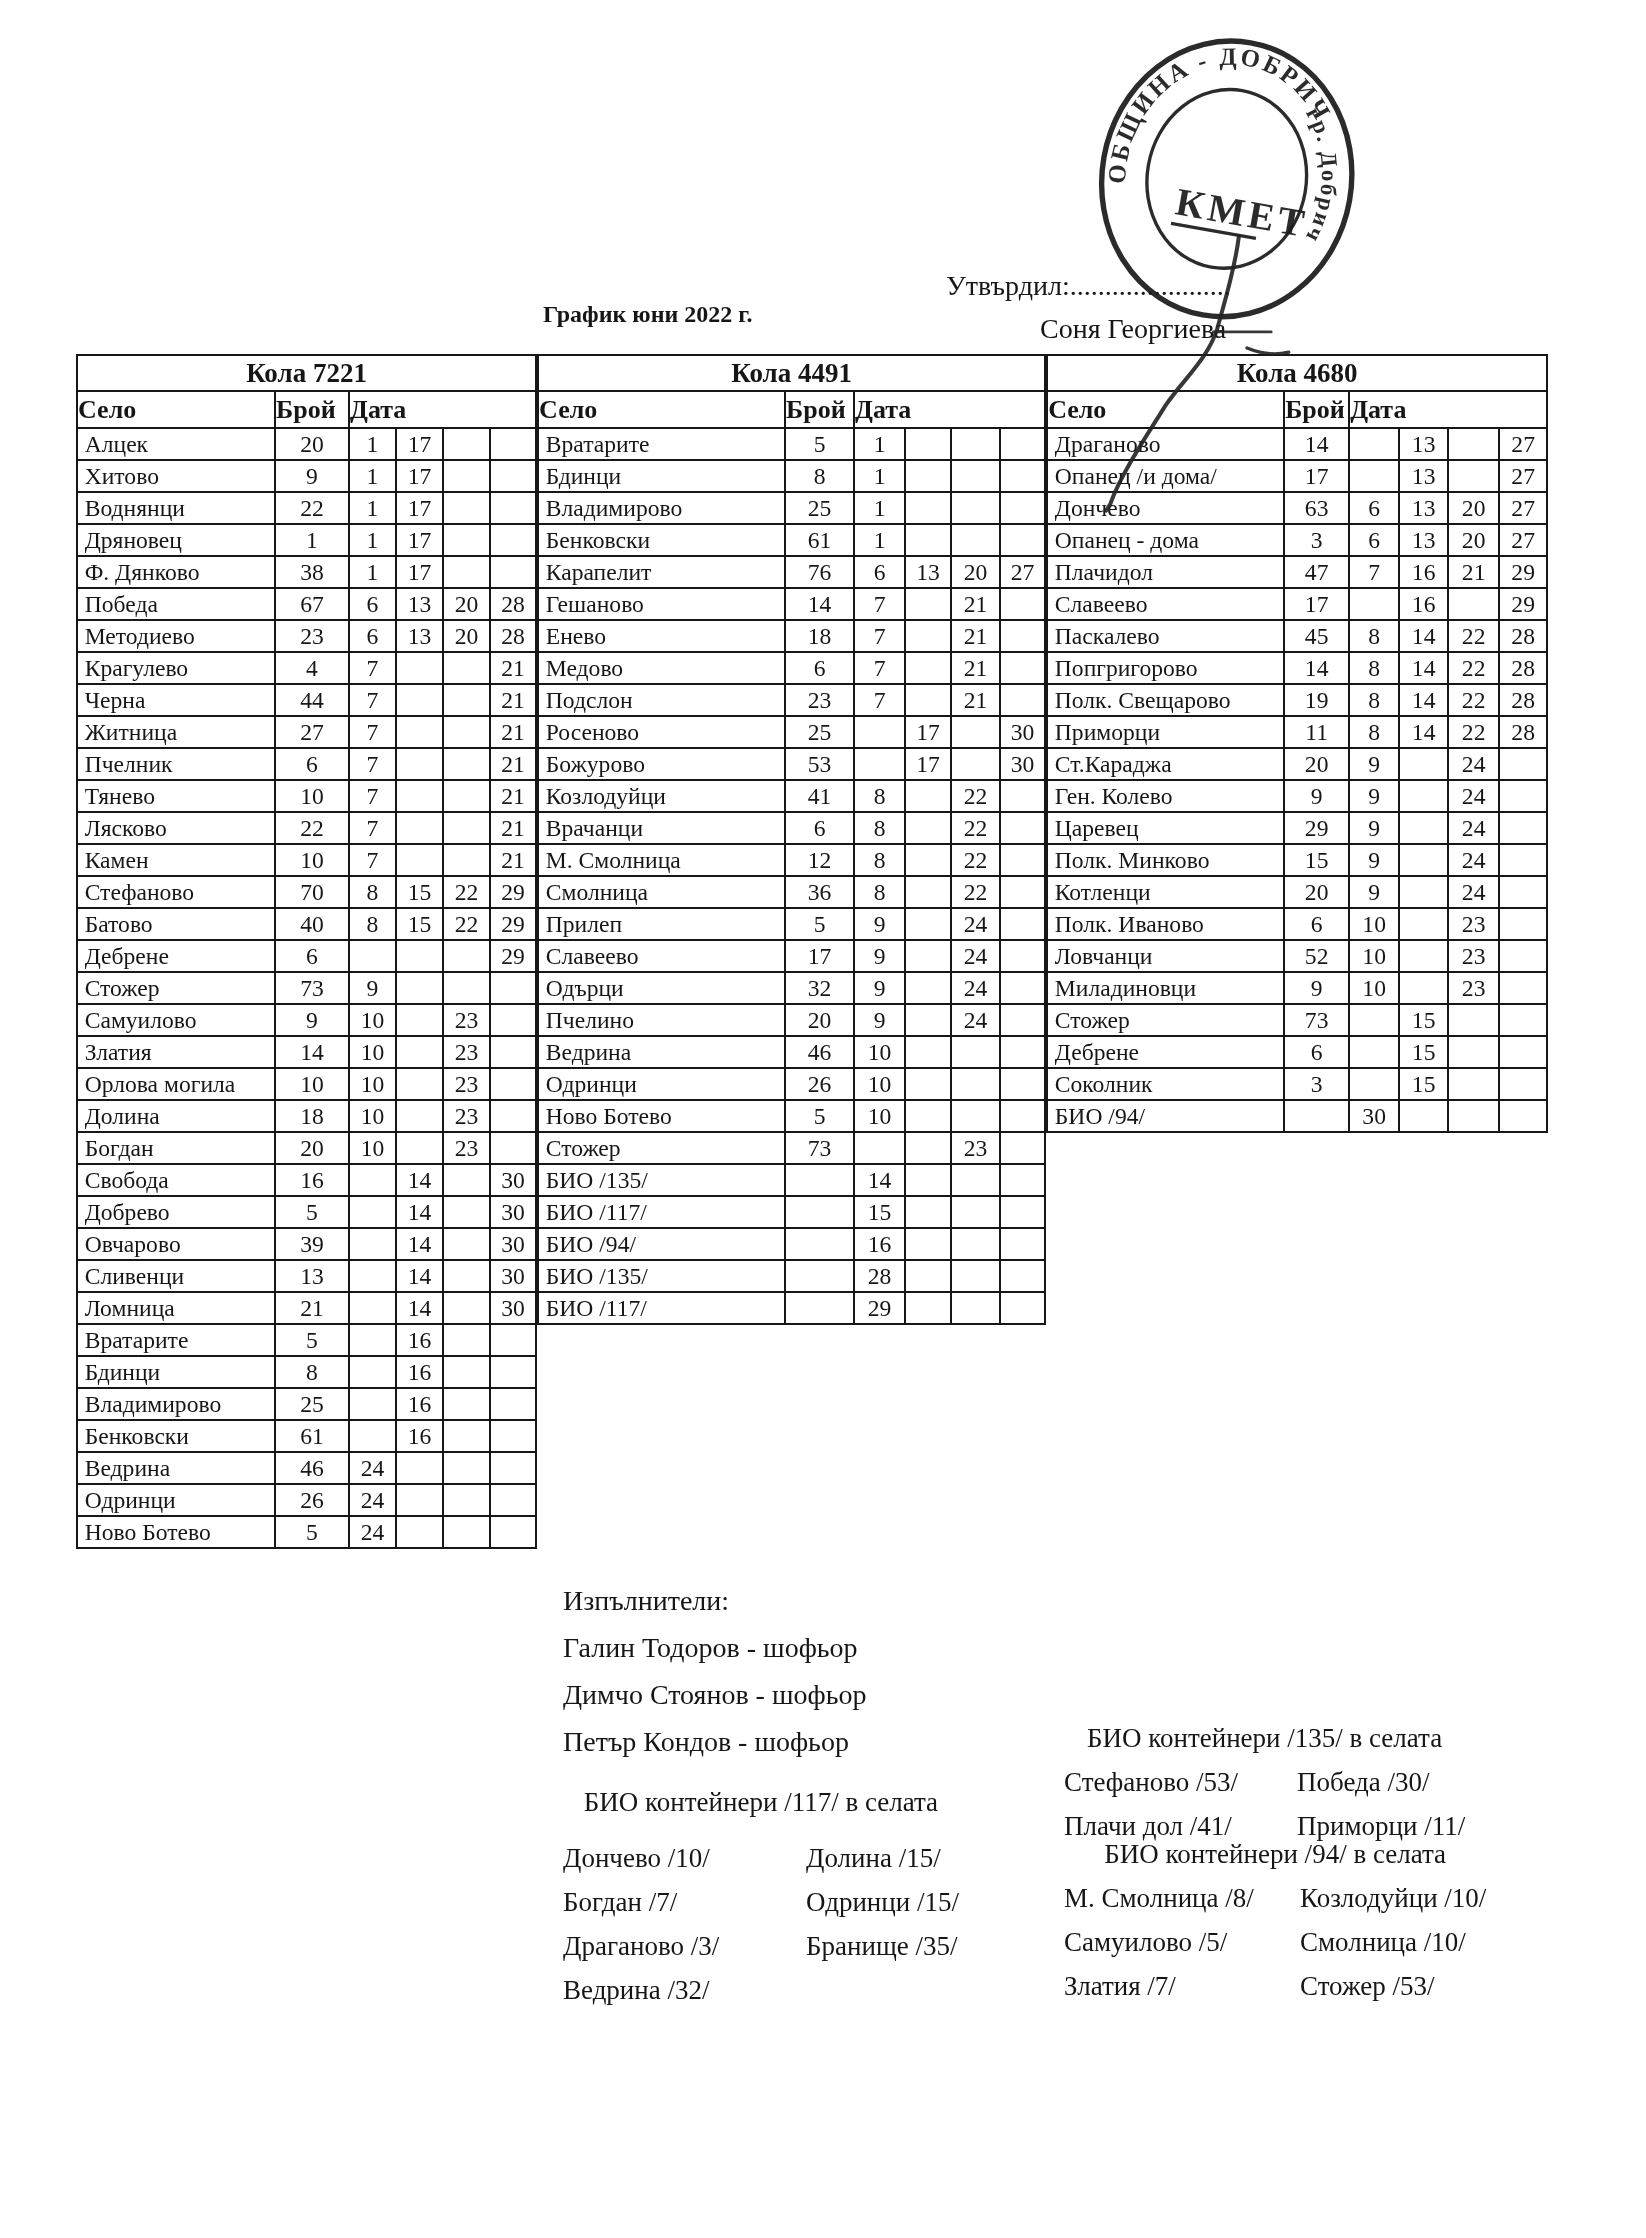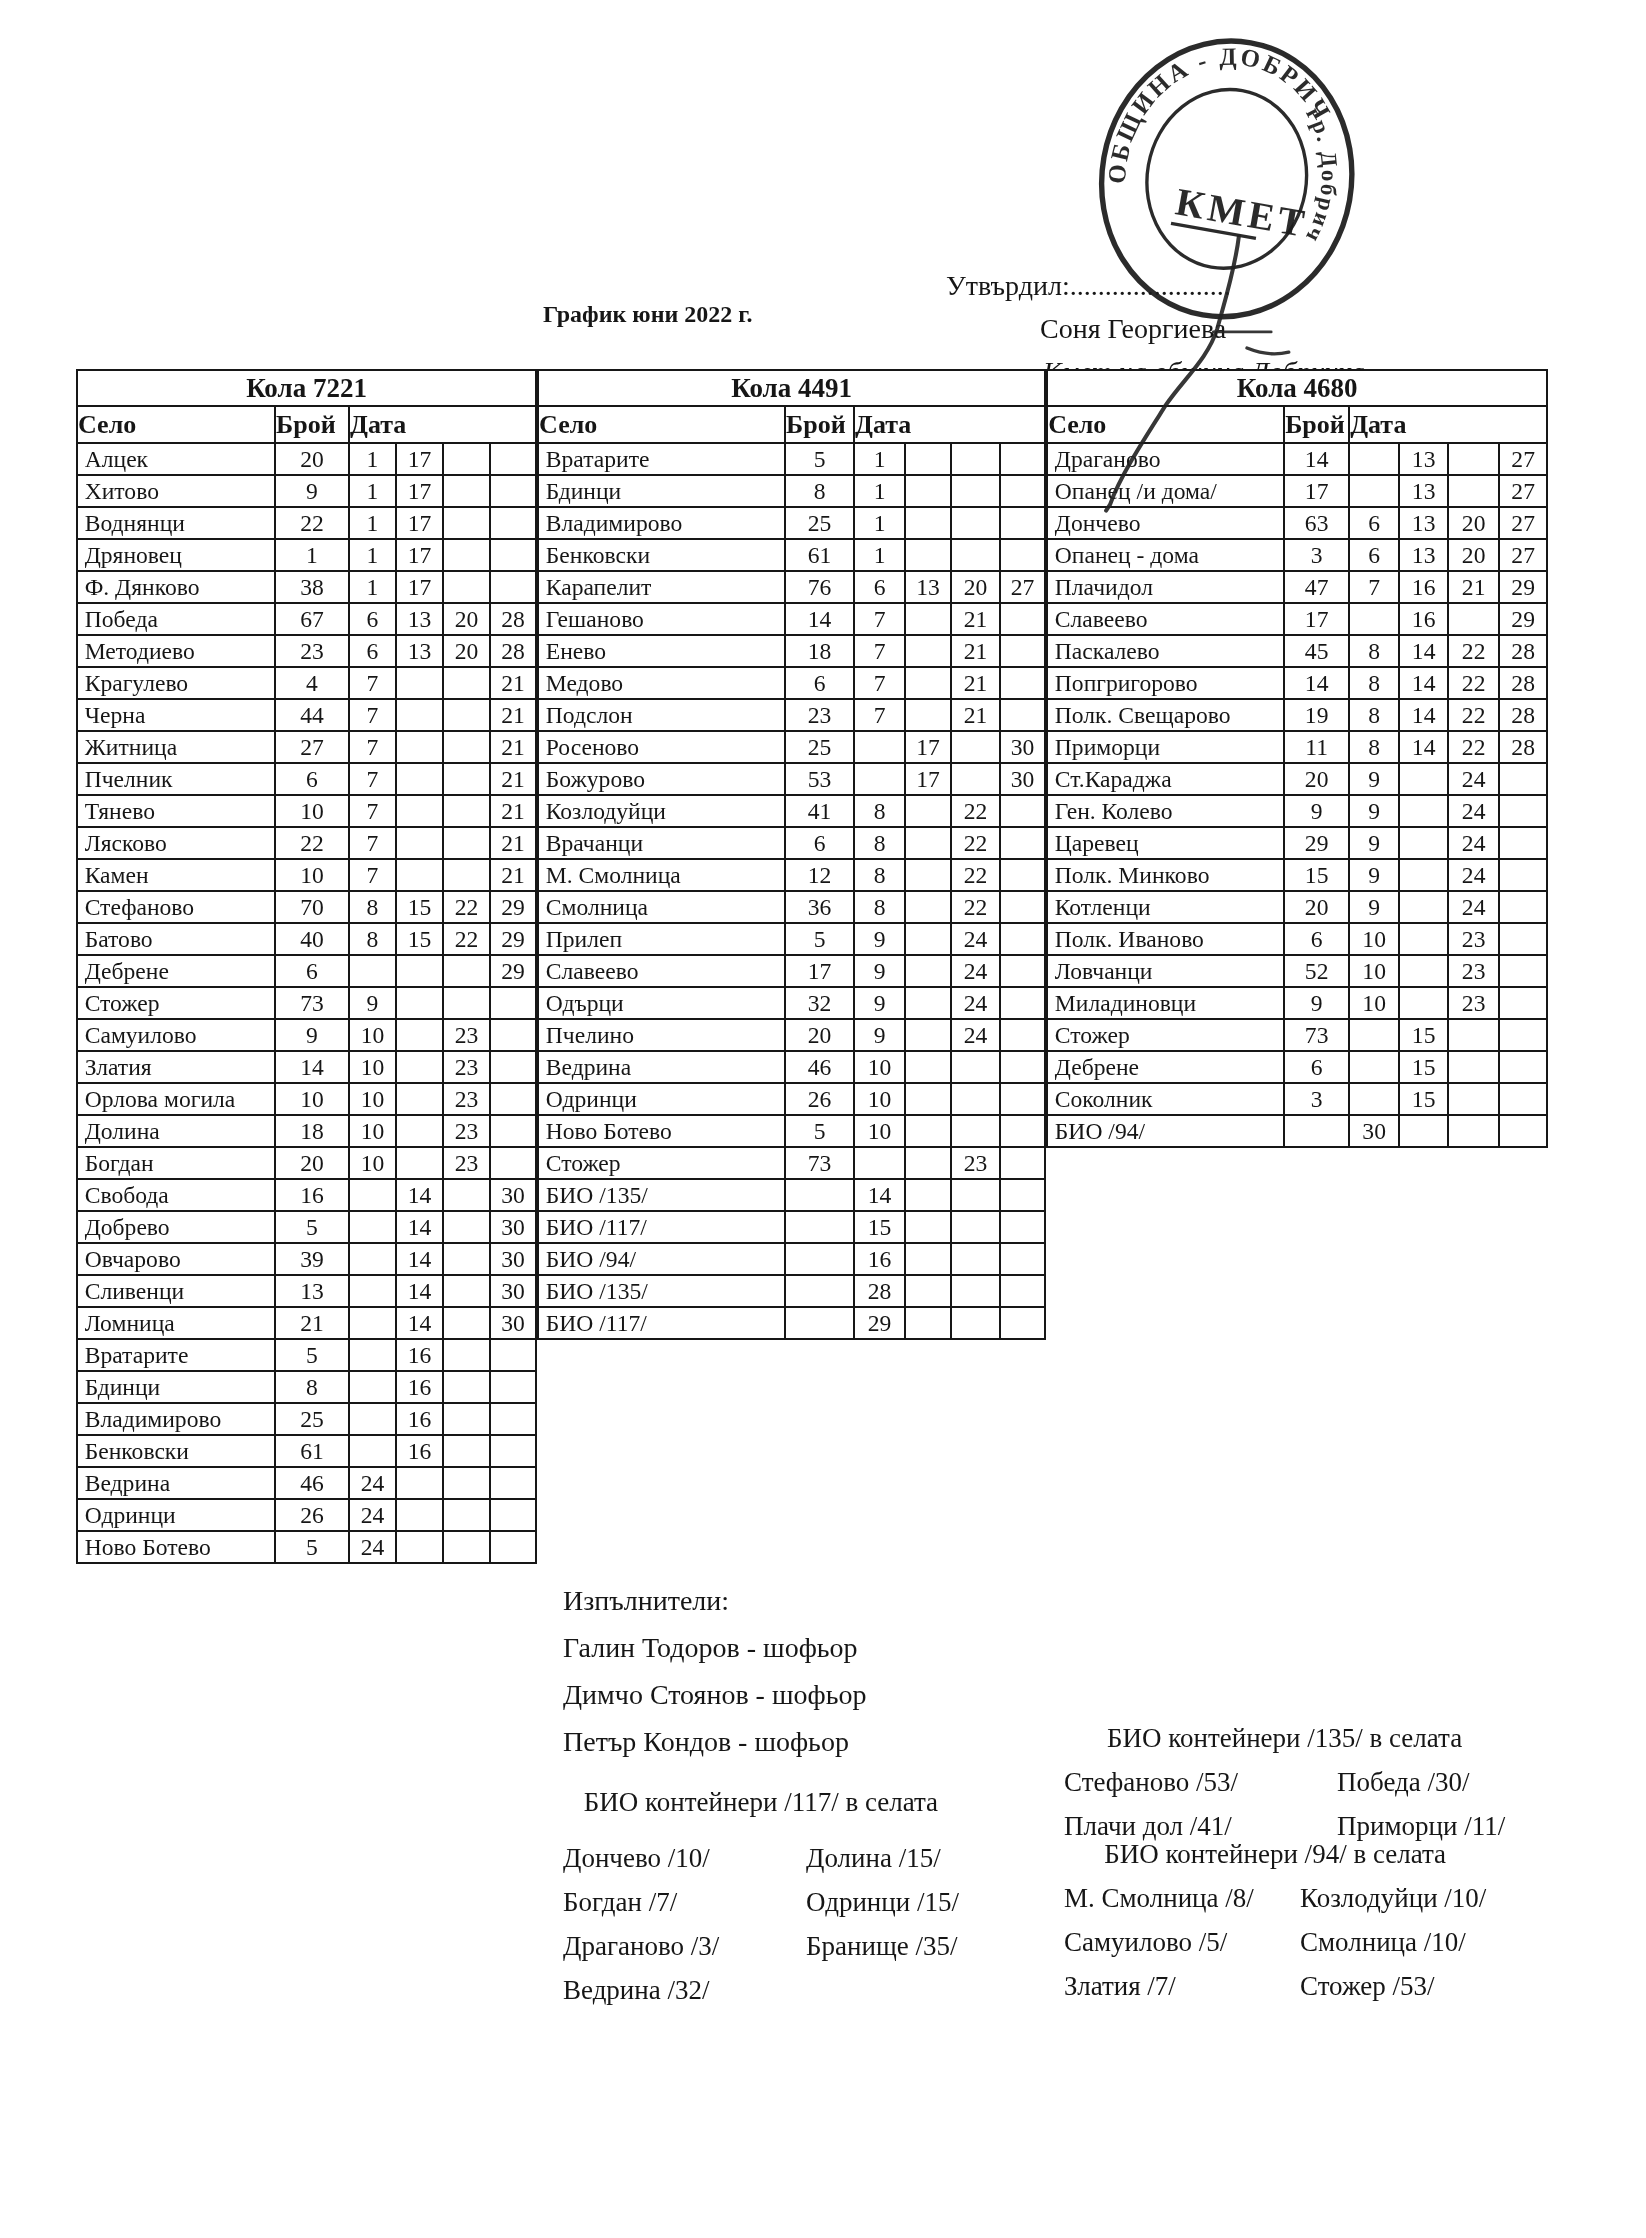--- a/index.html
+++ b/index.html
@@ -11,21 +11,21 @@
     color:#161616;
     overflow:hidden;
   }
   
   .approval{position:absolute;left:946px;top:264px;font-size:28px;line-height:43px;white-space:nowrap;}
   .approval .name{margin-left:94px;}
   .approval .role{margin-left:97px;font-style:italic;}
   
   .doc-title{position:absolute;left:543px;top:301px;font-size:24px;font-weight:bold;white-space:nowrap;}
   
-  .tables{position:absolute;left:76px;top:369px;display:flex;align-items:flex-start;}
+  .tables{position:absolute;left:76px;top:354px;display:flex;align-items:flex-start;}
   table{border-collapse:collapse;table-layout:fixed;background:#fff;}
   td,th{border:2px solid #171717;padding:0;overflow:hidden;white-space:nowrap;font-weight:normal;}
   th.car{height:34px;font-size:27px;font-weight:bold;text-align:center;}
   th.colh{height:35px;font-size:26px;font-weight:bold;text-align:left;}
   td{height:30px;font-size:23.6px;}
   td.c-selo{text-align:left;padding-left:6.7px;}
   td.c-num{text-align:center;}
   
   .note{position:absolute;font-size:27px;line-height:44px;white-space:nowrap;}
   .note .ttl{display:block;text-align:center;}
@@ -803,21 +803,21 @@
 
   <div class="executors">
     <div>Изпълнители:</div>
     <div>Галин Тодоров - шофьор</div>
     <div>Димчо Стоянов - шофьор</div>
     <div>Петър Кондов - шофьор</div>
   </div>
 
   <div class="note" style="left:1064px;top:1716px;">
     <span class="ttl">БИО контейнери /135/ в селата</span>
-    <div class="cols2" style="grid-template-columns:233px auto;gap:40px;">
+    <div class="cols2" style="grid-template-columns:233px auto;">
       <div class="col">
         <span>Стефаново /53/</span>
         <span>Плачи дол /41/</span>
       </div>
       <div class="col">
         <span>Победа /30/</span>
         <span>Приморци /11/</span>
       </div>
     </div>
   </div>

